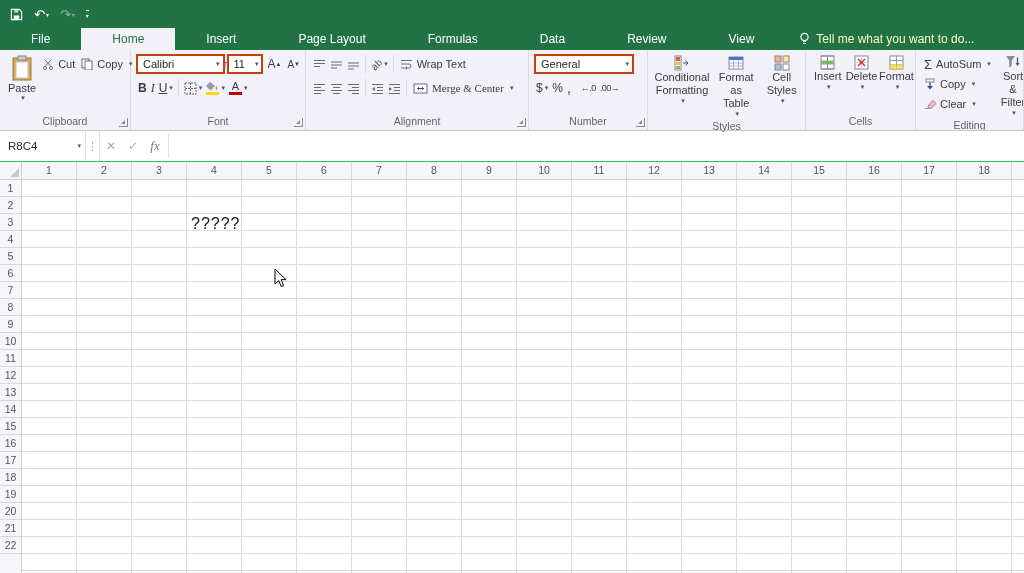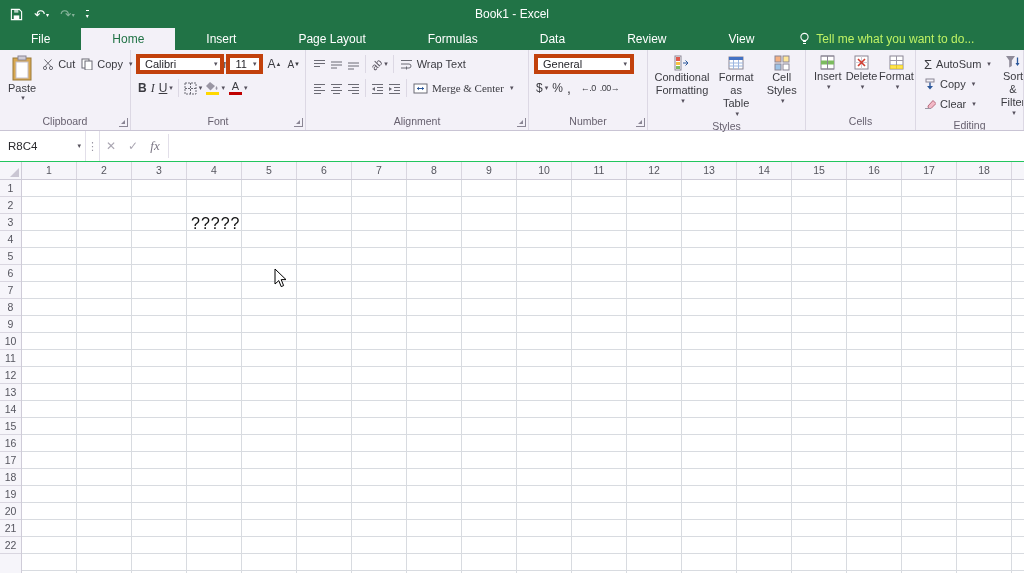--- a/index.html
+++ b/index.html
@@ -11,35 +11,35 @@
   .qat { display:flex; align-items:center; gap:11px; padding-left:10px; color:#fff; }
   .qat-btn { display:flex; align-items:center; gap:1px; font-size:13px; color:#fff; cursor:default; }
   .qat-btn .mini-dd { font-size:6px; }
   .qat-btn.dim { opacity:.45; }
   .win-title { position:absolute; left:0; right:0; text-align:center; color:#fff; font-size:12px; pointer-events:none; }
 
   
   .tabrow { height:22px; background:#217346; display:flex; align-items:stretch; }
   .tab { color:#fff; font-size:12px; padding:3px 31px 4px; display:flex; align-items:center; }
   .tab.active { background:#f3f1f8; color:#217346; }
-  .tellme { display:flex; align-items:center; gap:6px; color:#bef264; font-size:12px; margin-left:14px; }
+  .tellme { display:flex; align-items:center; gap:6px; color:#fef9c3; font-size:12px; margin-left:14px; }
 
   
   .ribbon { height:81px; background:#f3f1f8; border-bottom:1px solid #c9c4d4; display:flex; }
   .group { display:flex; flex-direction:column; border-right:1px solid #dcd8e4; position:relative; }
   .group-content { flex:1; display:flex; align-items:flex-start; padding:4px 3px 0 5px; }
   .group-label { height:16px; font-size:10.5px; color:#67616f; text-align:center; line-height:14px; }
   .launcher { position:absolute; right:2px; bottom:3px; width:9px; height:9px; border-right:1.5px solid #8a8694; border-bottom:1.5px solid #8a8694; }
   .launcher::after { content:""; position:absolute; right:2px; bottom:2px; width:0; height:0; border-left:4px solid transparent; border-bottom:4px solid #8a8694; }
   .dd { font-size:7px; color:#55505c; margin-left:2px; }
   .btn-txt { font-size:11px; color:#3b3b41; white-space:nowrap; }
   .small-btn { display:flex; align-items:center; gap:4px; height:20px; padding:0 3px; }
   .big-btn { display:flex; flex-direction:column; align-items:center; justify-content:flex-start; text-align:center; padding:1px 3px; }
   .big-btn .lbl2 { font-size:11px; line-height:13px; margin-top:0; white-space:pre-line; }
-  .combo { background:#fff; border:4px solid #c2410c; height:20px; display:flex; align-items:center; padding:0 3px 0 5px; font-size:11px; color:#1f1f24; }
+  .combo { background:#fff; border:2px solid #c2410c; height:20px; display:flex; align-items:center; padding:0 3px 0 5px; font-size:11px; color:#1f1f24; }
   .combo .dd { margin-left:auto; }
   .ftool { display:flex; align-items:center; justify-content:center; height:20px; padding:0 2px; }
   .glyph-b { font-weight:bold; font-size:12px; }
   .glyph-i { font-style:italic; font-family:"Liberation Serif",serif; font-size:12px; }
   .glyph-u { text-decoration:underline; font-size:12px; }
   .stackic { display:flex; flex-direction:column; align-items:center; line-height:1; }
   .colorbar { width:13px; height:3px; margin-top:1px; }
   .sep-v { width:1px; background:#dcd8e4; align-self:stretch; margin:1px 3px; }
   .orient { display:inline-block; transform:rotate(-45deg); font-size:10px; color:#55505c; }
   .tiny-num { font-size:9px; color:#3b3b41; letter-spacing:-.5px; }
@@ -88,21 +88,20 @@
         <span class="mini-dd">▾</span>
       </span>
     <span class="qat-btn dim">
         <span>↷</span>
         <span class="mini-dd">▾</span>
       </span>
     <span class="qat-btn" style="border-top:1px solid #fff;padding-top:1px;">
         <span class="mini-dd">▾</span>
       </span>
   </div>
-  <div class="win-title">Book1 - Excel</div>
 </div>
 
 <div class="tabrow">
   <div class="tab">File</div>
   <div class="tab active">Home</div>
   <div class="tab">Insert</div>
   <div class="tab">Page Layout</div>
   <div class="tab">Formulas</div>
   <div class="tab">Data</div>
   <div class="tab">Review</div>

